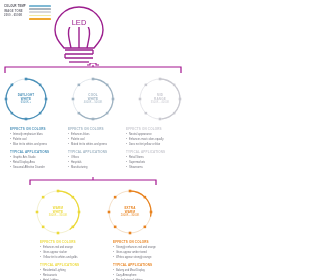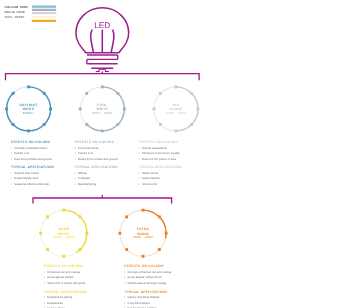--- a/index.html
+++ b/index.html
@@ -9,21 +9,21 @@
     overflow:hidden;position:relative;
   }
   .legend{position:absolute;left:4px;top:4px;display:flex;gap:3px;}
   .legend-text{display:flex;flex-direction:column;gap:1.2px;padding-top:1px;}
   .legend-line{font-size:2.7px;letter-spacing:.18px;color:#6e6e78;line-height:1.25;
                white-space:nowrap;font-weight:bold;}
   .legend-line.l1{color:#4a4a55;}
   .swatches{display:flex;flex-direction:column;gap:1.3px;padding-top:1px;}
   .sw{width:22px;height:1.9px;border-radius:.4px;}
 
-  .bulb{position:absolute;left:59px;top:4px;width:68px;height:62px;}
+  .bulb{position:absolute;left:45px;top:4px;width:68px;height:62px;}
   .bulb svg{display:block;}
 
   .bracket{position:absolute;}
   .bracket svg{display:block;}
 
   .row{position:absolute;display:flex;}
   .cell{display:flex;flex-direction:column;align-items:center;}
 
   .gauge{position:relative;}
   .gauge svg{display:block;}

